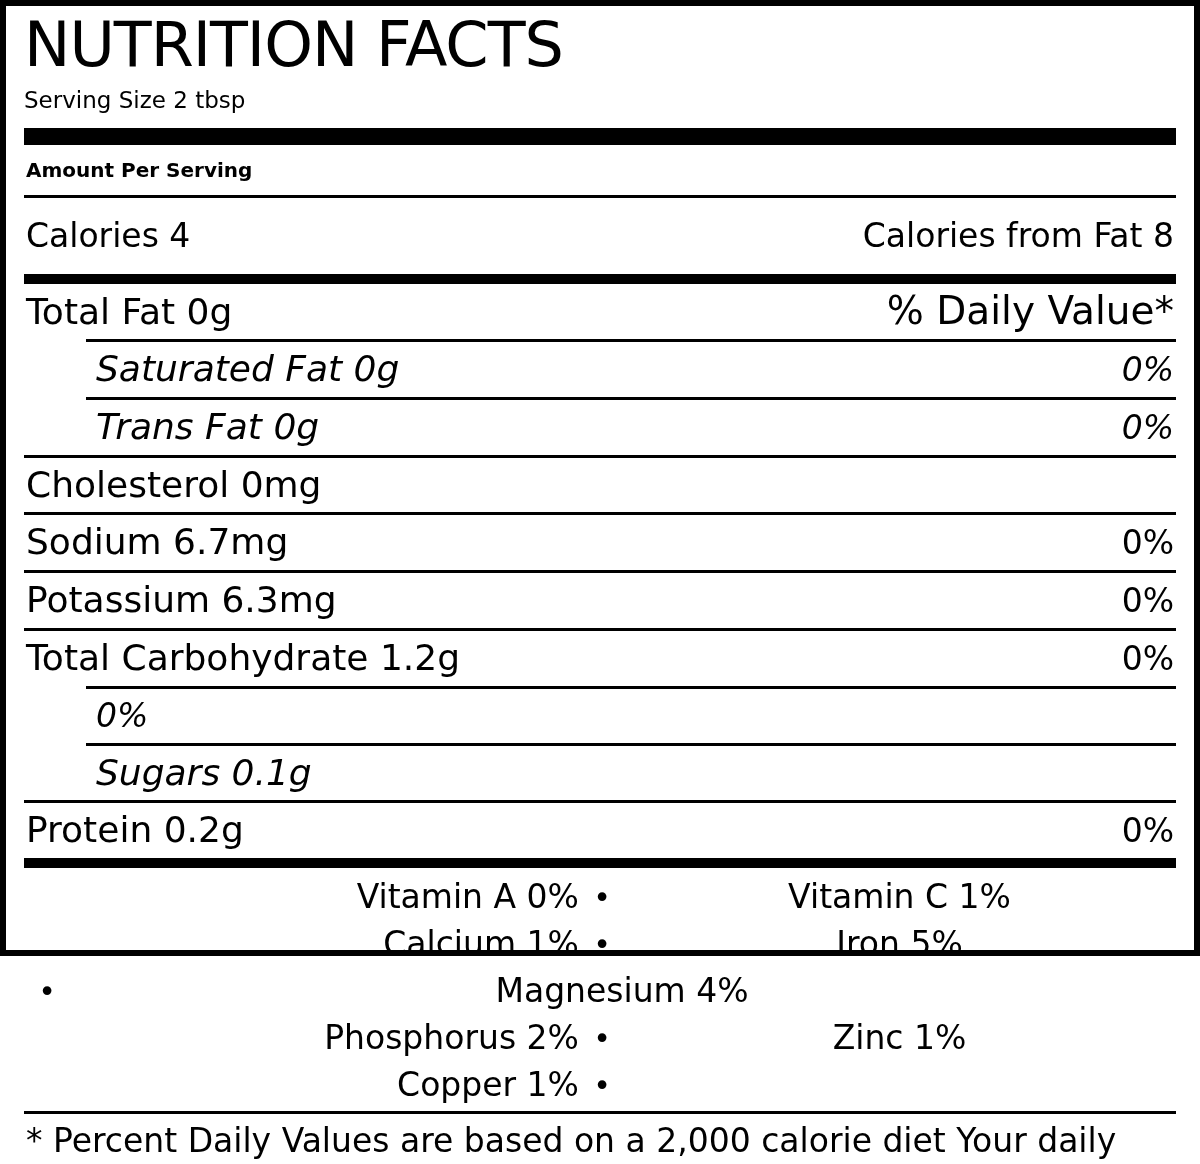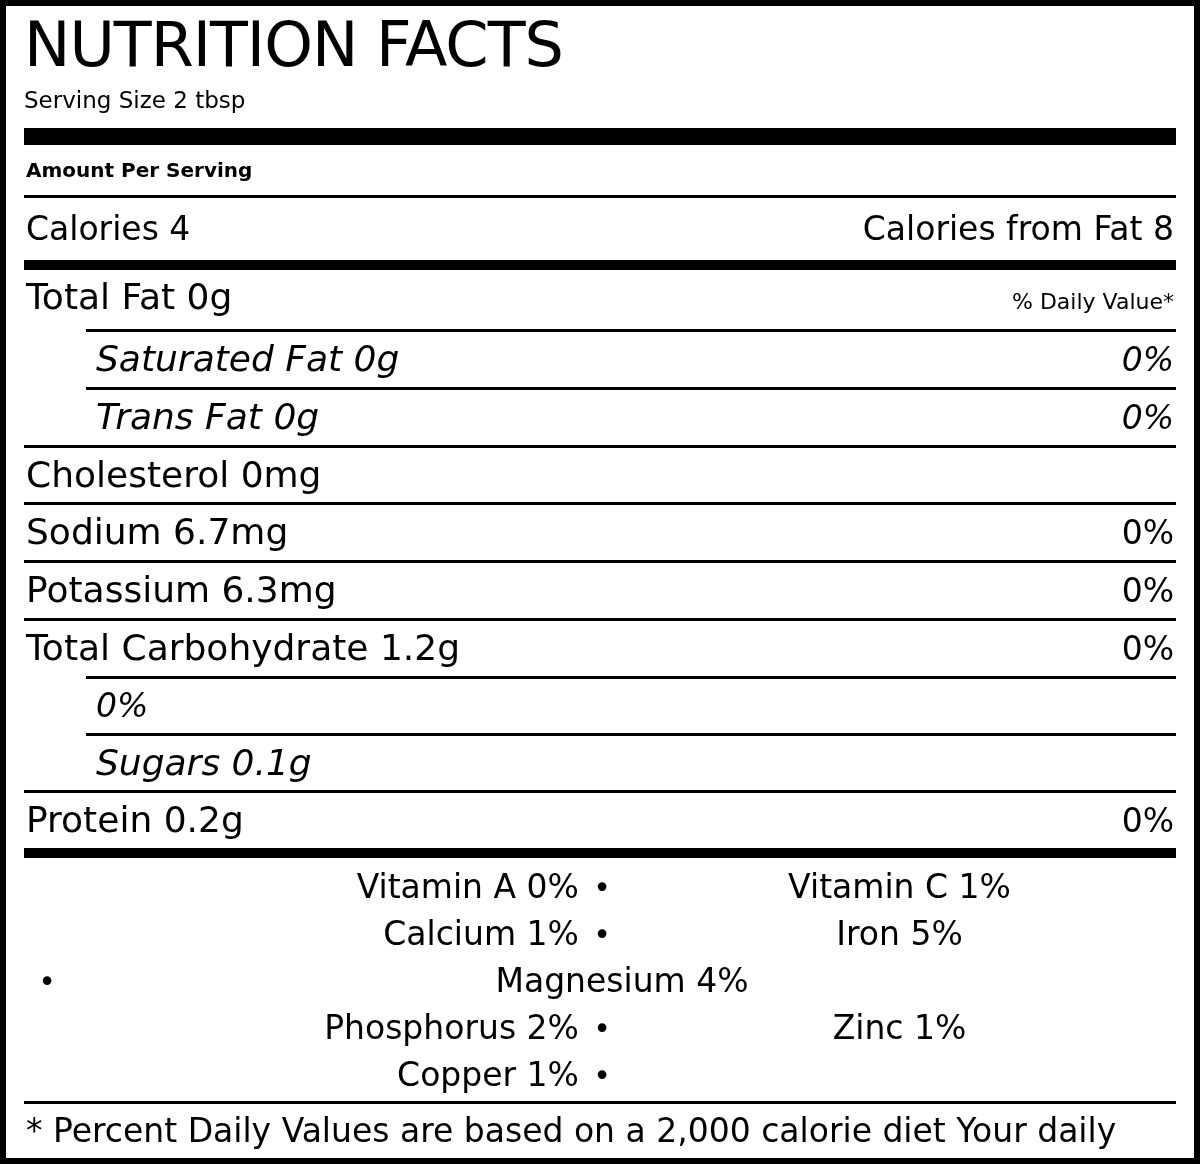--- a/index.html
+++ b/index.html
@@ -12,21 +12,21 @@
     height: 1164px;
     font-family: "DejaVu Sans", "Liberation Sans", sans-serif;
     color: #000000;
     -webkit-font-smoothing: antialiased;
   }
 
   .label {
     position: relative;
     box-sizing: border-box;
     width: 1200px;
-    height: 1164px;
+    height: 956px;
     border: 6px solid #000;
     padding: 0 18px;
   }
 
   
   .row {
     display: flex;
     align-items: baseline;
     justify-content: space-between;
     width: 100%;
@@ -54,38 +54,38 @@
   .amount {
     font-size: 20px;
     font-weight: bold;
     line-height: 50px;
     padding-left: 2px;
   }
 
   .calories-row {
     font-size: 33px;
     line-height: 52px;
-    padding: 5px 2px;
+    padding: 12px 2px;
   }
 
   
   .nutrient {
     font-size: 36px;
     line-height: 54px;
     padding: 0 2px;
   }
   .nutrient.indent {
     padding-left: 72px;
     font-style: italic;
   }
   .nutrient .dv {
     font-size: 33px;
   }
   .dv-header {
-    font-size: 22px;
+    font-size: 39px;
     margin-left: 32px;
   }
 
   
   .sub-rule {
     margin-left: 62px;
     border-top: 3px solid #000;
   }
 
   

